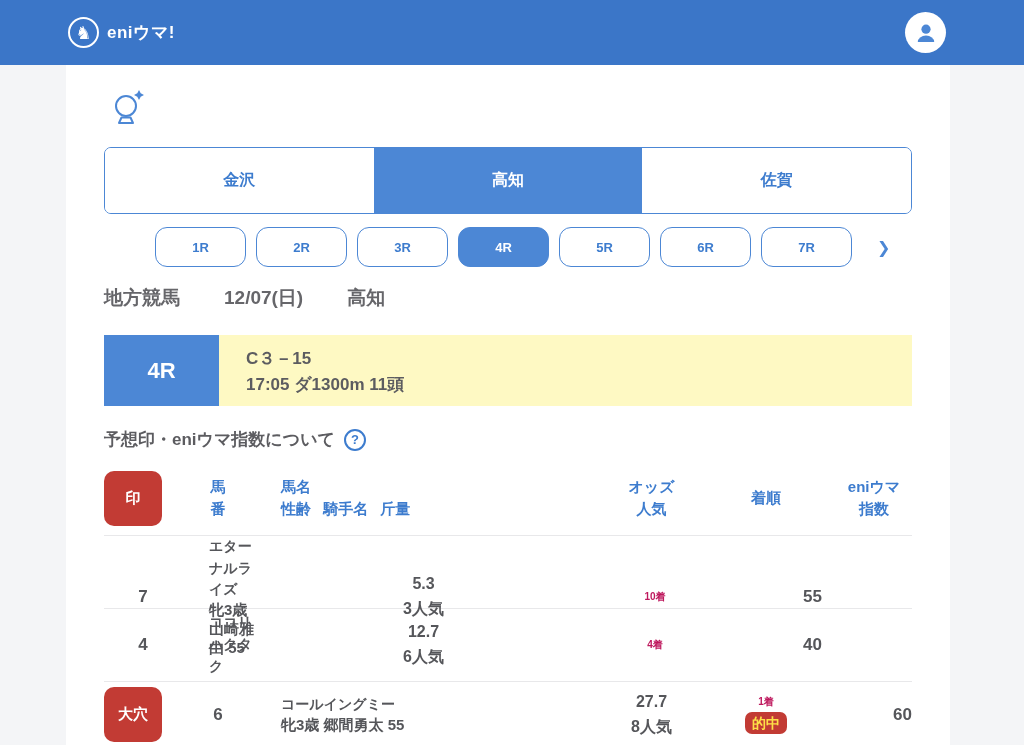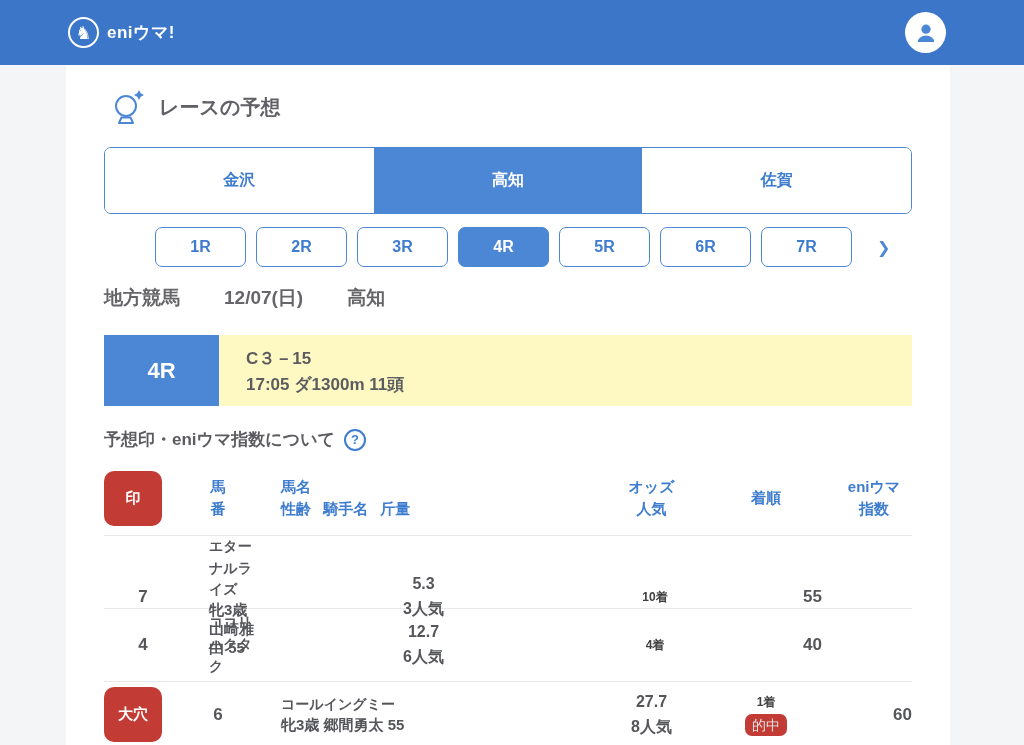--- a/index.html
+++ b/index.html
@@ -43,22 +43,22 @@
   }
   .venue-tab {
     flex: 1; display: flex; align-items: center; justify-content: center;
     background: #fff; color: #3D7CCE; font-size: 16px; font-weight: bold; cursor: pointer;
   }
   .venue-tab.active { background: #4C87D5; color: #fff; }
 
   
   .race-tabs { display: flex; align-items: center; gap: 10px; padding: 0 0 0 51px; margin-bottom: 18px; }
   .race-tab {
-    width: 91px; height: 40px; border: 1.5px solid #4C87D5; border-radius: 7px;
-    background: #fff; color: #3D7CCE; font-size: 16px; font-weight: bold;
+    width: 91px; height: 40px; border: 1.5px solid #4C87D5; border-radius: 12px;
+    background: #fff; color: #3D7CCE; font-size: 13px; font-weight: bold;
     display: flex; align-items: center; justify-content: center; cursor: pointer;
   }
   .race-tab.active { background: #4C87D5; color: #fff; border-color: #4C87D5; }
   .next-races { margin-left: 15px; color: #4C87D5; font-size: 16px; font-weight: bold; cursor: pointer; }
 
   
   .race-meta { display: flex; gap: 44px; font-size: 19px; font-weight: bold; color: #66666A; margin: 2px 0 24px 0; }
 
   
   .race-banner { display: flex; height: 71px; margin-bottom: 22px; }
@@ -106,25 +106,25 @@
   .col-index { text-align: right; padding-right: 0; }
 
   .thead .col-name .l2 { word-spacing: 8px; }
   .thead .l1, .thead .l2 { line-height: 1.45; }
   .thead .col-index { text-align: center; padding-left: 14px; }
 
   .cell-name .l1 { font-size: 14px; font-weight: bold; color: #55565A; line-height: 1.55; }
   .cell-name .l2 { font-size: 15px; font-weight: bold; color: #55565A; }
   .cell-odds { font-size: 16px; font-weight: bold; color: #55565A; line-height: 1.55; }
   .cell-num { font-size: 17px; font-weight: bold; color: #55565A; }
-  .cell-result { color: #404040; font-size: 12px; font-weight: bold; }
+  .cell-result { color: #be185d; font-size: 10px; font-weight: bold; }
   .cell-index { font-size: 17px; font-weight: bold; color: #55565A; }
   .col-result .stack { display: flex; flex-direction: column; align-items: center; gap: 3px; }
   .hit-badge {
-    background: #C23B34; color: #e5e5e5; font-size: 14px; font-weight: normal;
+    background: #C23B34; color: #fde047; font-size: 14px; font-weight: bold;
     padding: 4px 7px; border-radius: 7px; line-height: 1;
   }
 </style>
 </head>
 <body>
 
 <header class="app-header">
   <div class="logo">
     <span class="logo-circle">♞</span>
     <span class="logo-text">eniウマ!</span>
@@ -138,21 +138,20 @@
 </header>
 
 <main class="card">
 
   <div class="title-row">
     <svg width="33" height="36" viewBox="0 0 33 36">
       <circle cx="14" cy="17" r="10" fill="none" stroke="#4C87D5" stroke-width="2"></circle>
       <path d="M9.5 28.5 L18.5 28.5 L21 34 L7 34 Z" fill="none" stroke="#4C87D5" stroke-width="2" stroke-linejoin="round"></path>
       <path d="M27 1 L28.7 4.3 L32 6 L28.7 7.7 L27 11 L25.3 7.7 L22 6 L25.3 4.3 Z" fill="#4C87D5"></path>
     </svg>
-    <h1>レースの予想</h1>
   </div>
 
   <div class="venue-tabs">
     <div class="venue-tab">金沢</div>
     <div class="venue-tab active">高知</div>
     <div class="venue-tab">佐賀</div>
   </div>
 
   <div class="race-tabs">
     <div class="race-tab">1R</div>

